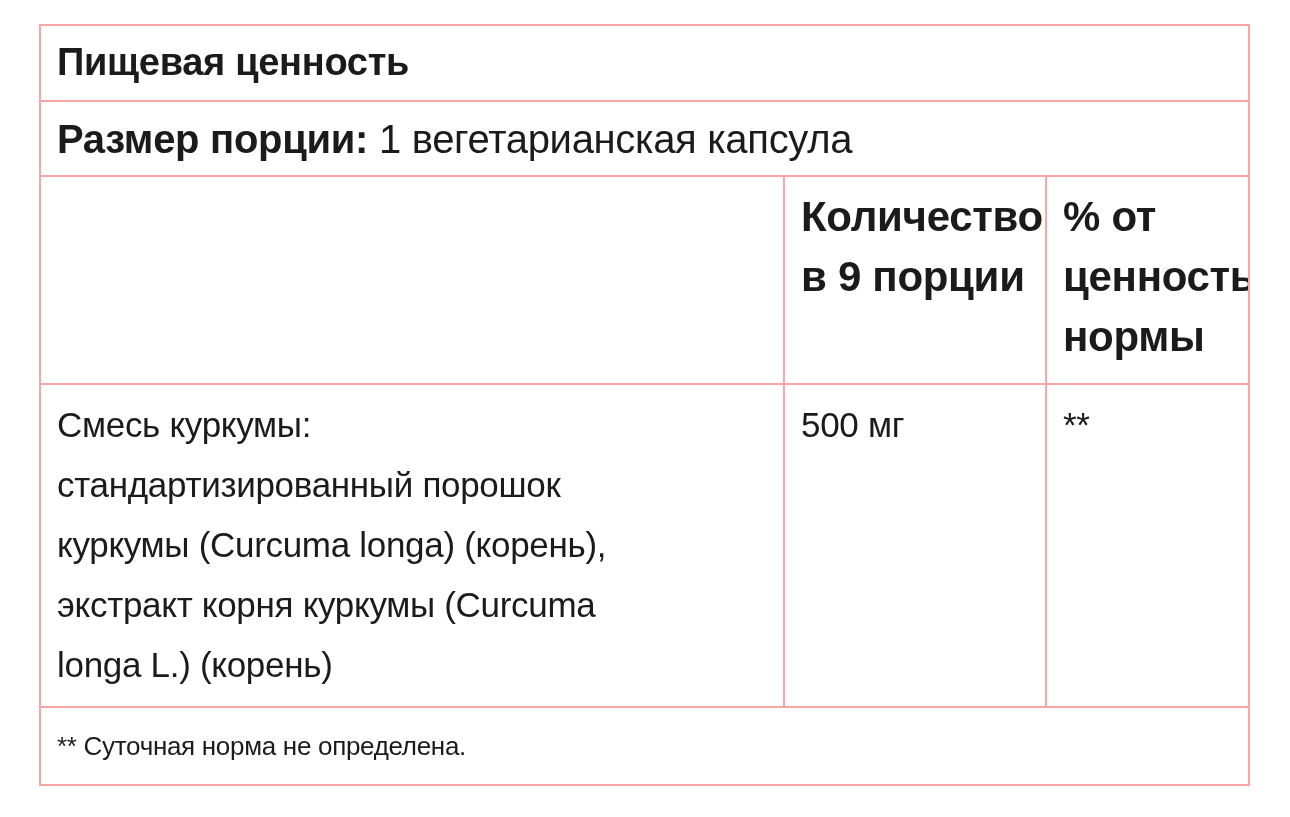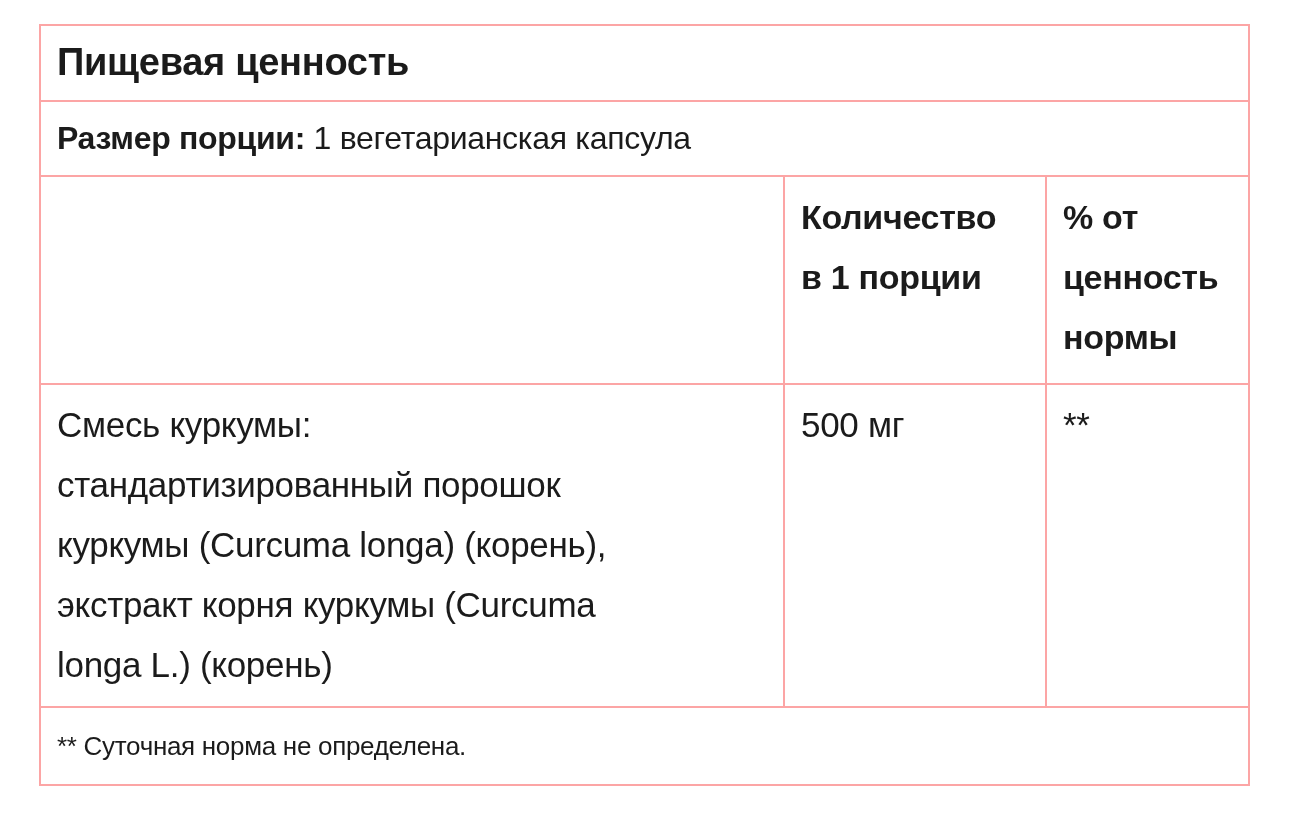--- a/index.html
+++ b/index.html
@@ -37,31 +37,31 @@
   .row-title td {
     height: 74px;
     vertical-align: middle;
     font-weight: bold;
     font-size: 38px;
     line-height: 1.1;
   }
   .row-serving td {
     height: 73px;
     vertical-align: middle;
-    font-size: 32px;
+    font-size: 40px;
     line-height: 1.1;
     margin-top: 13px;
   }
   .row-serving .bold { font-weight: bold; }
 
   .row-colhead td {
     height: 196px;
     padding-top: 10px;
     font-weight: bold;
-    font-size: 34px;
+    font-size: 42px;
   }
   .row-data td {
     height: 311px;
     padding-top: 10px;
   }
   .row-foot td {
     height: 76px;
     vertical-align: middle;
     font-size: 26px;
     line-height: 1.1;
@@ -85,21 +85,21 @@
     <tr class="row-serving">
       <td colspan="3">
         <span class="bold">Размер порции:</span><span> 1 вегетарианская капсула</span>
       </td>
     </tr>
 
     <tr class="row-colhead">
       <td></td>
       <td>
         <span class="line">Количество</span>
-        <span class="line">в 1 порции</span>
+        <span class="line">в 9 порции</span>
       </td>
       <td>
         <span class="line">% от</span>
         <span class="line">ценность</span>
         <span class="line">нормы</span>
       </td>
     </tr>
 
     <tr class="row-data">
       <td>

